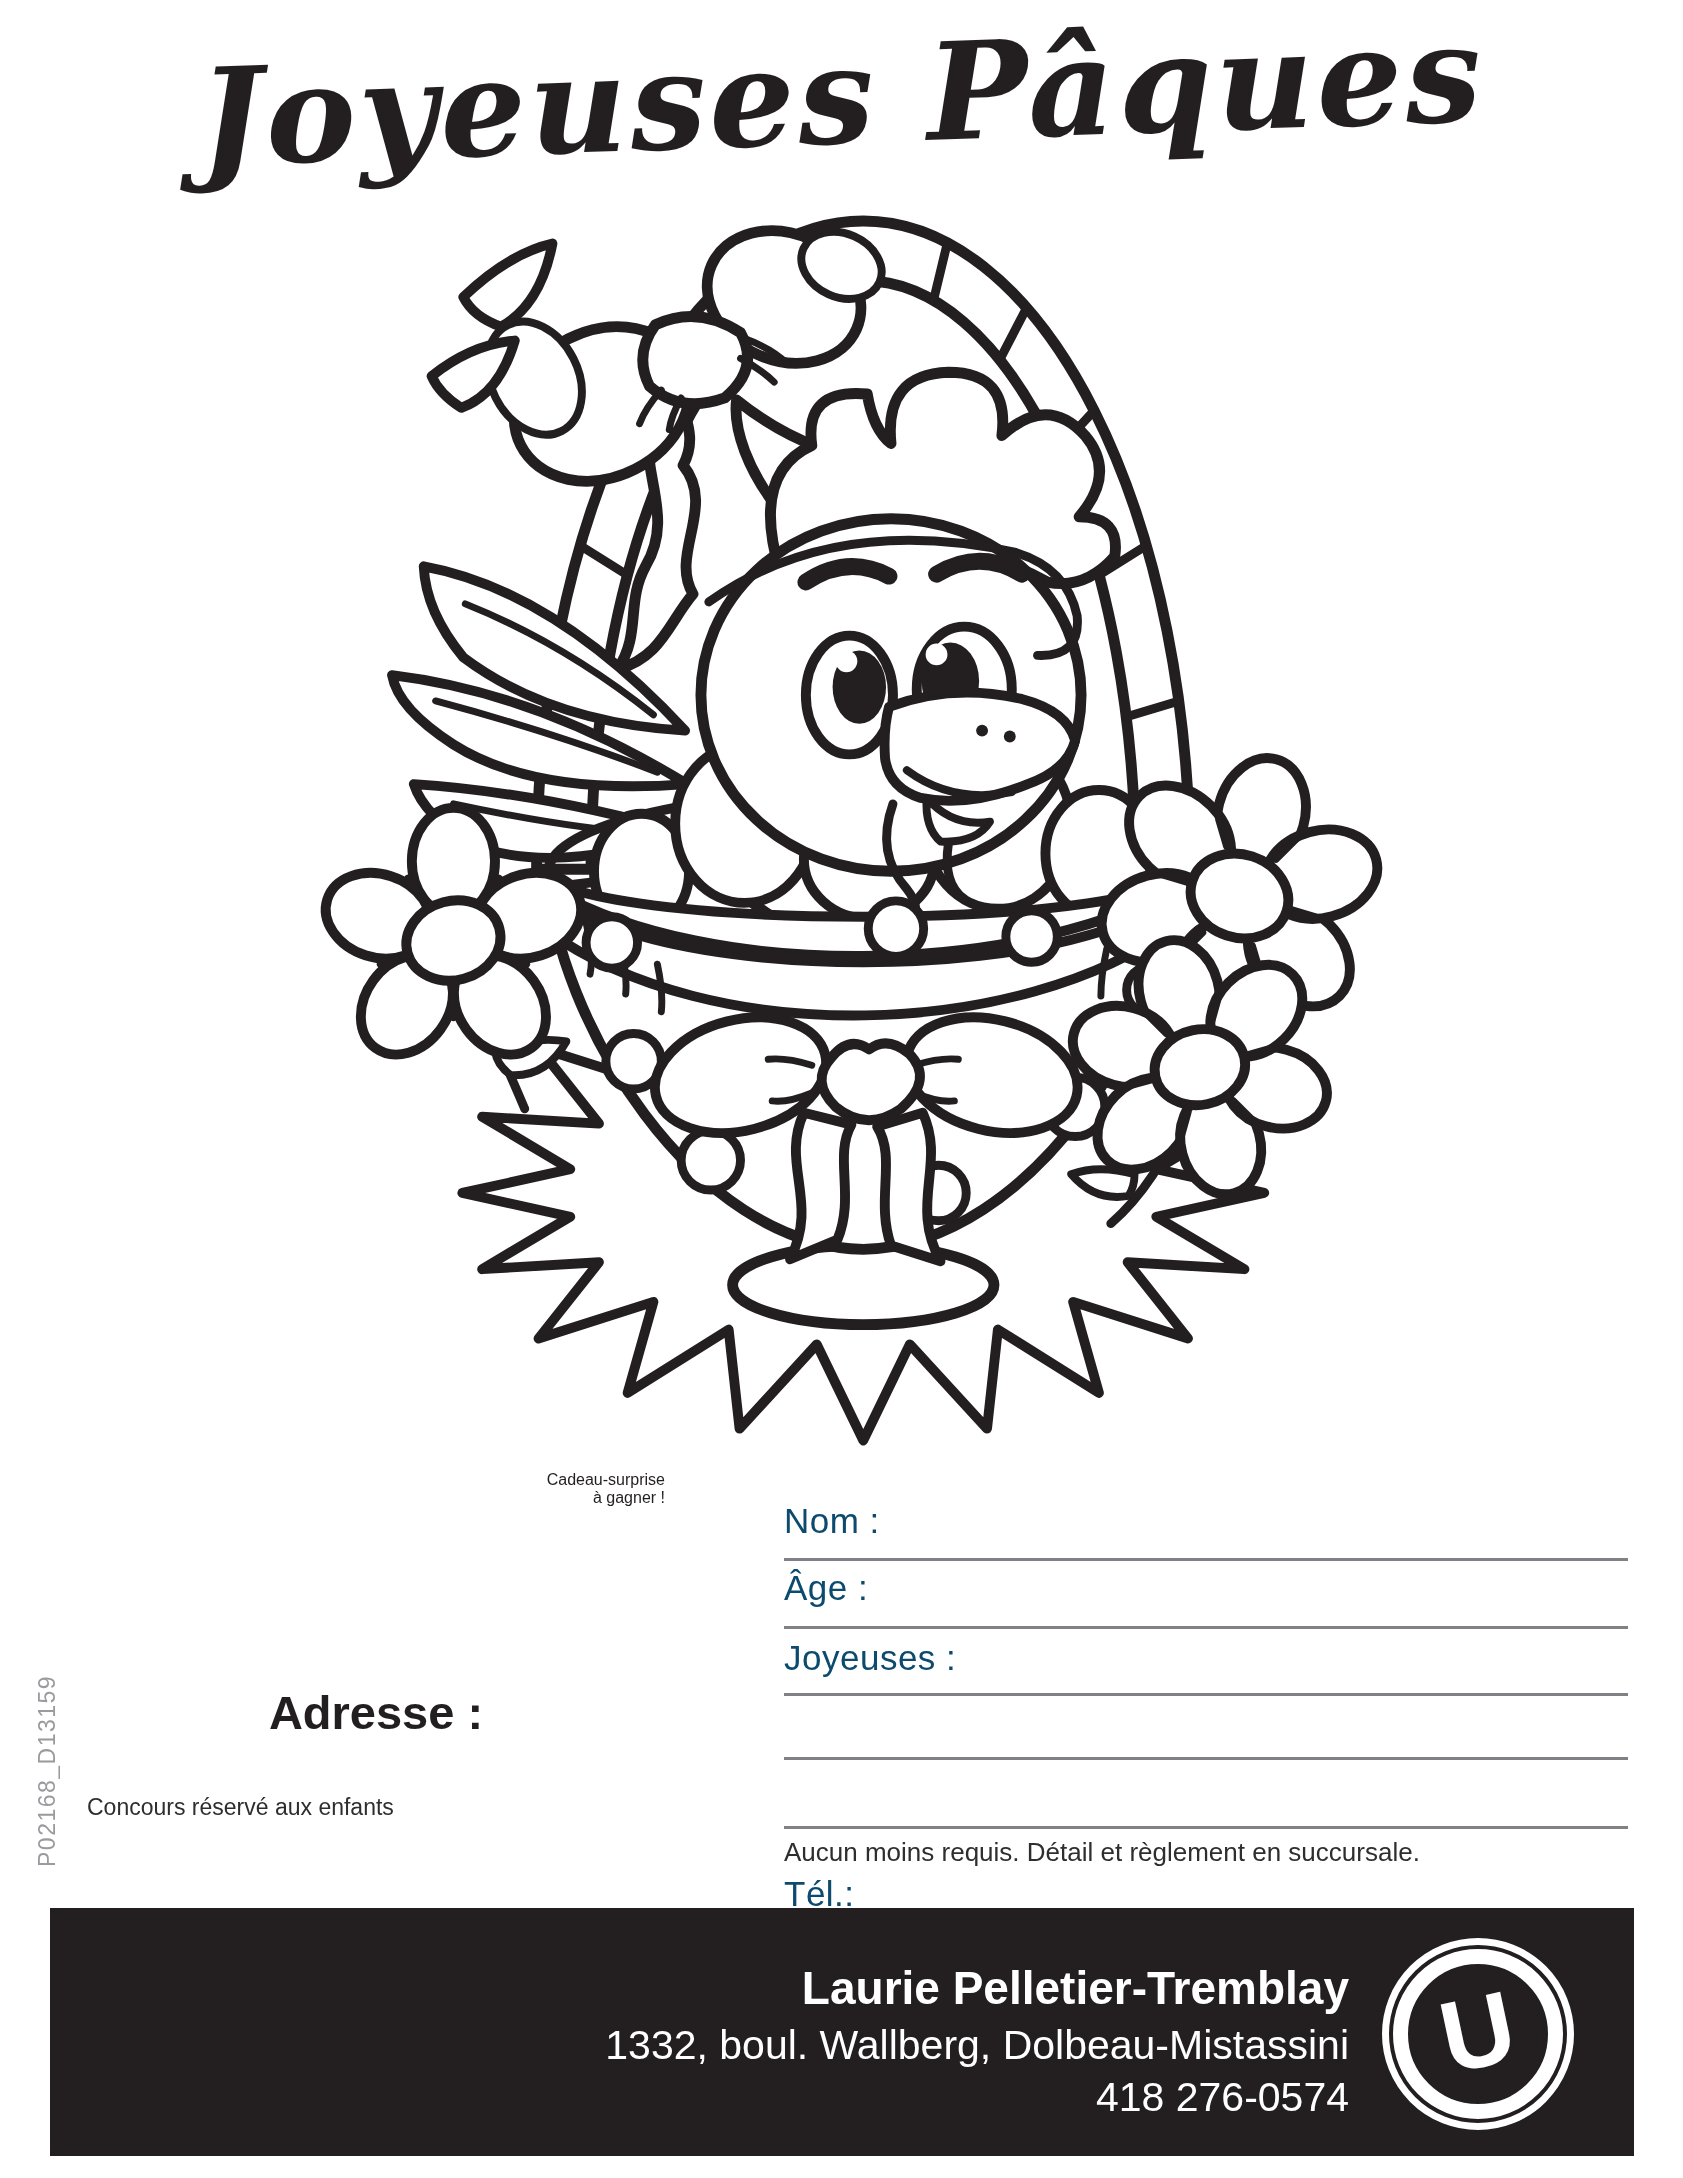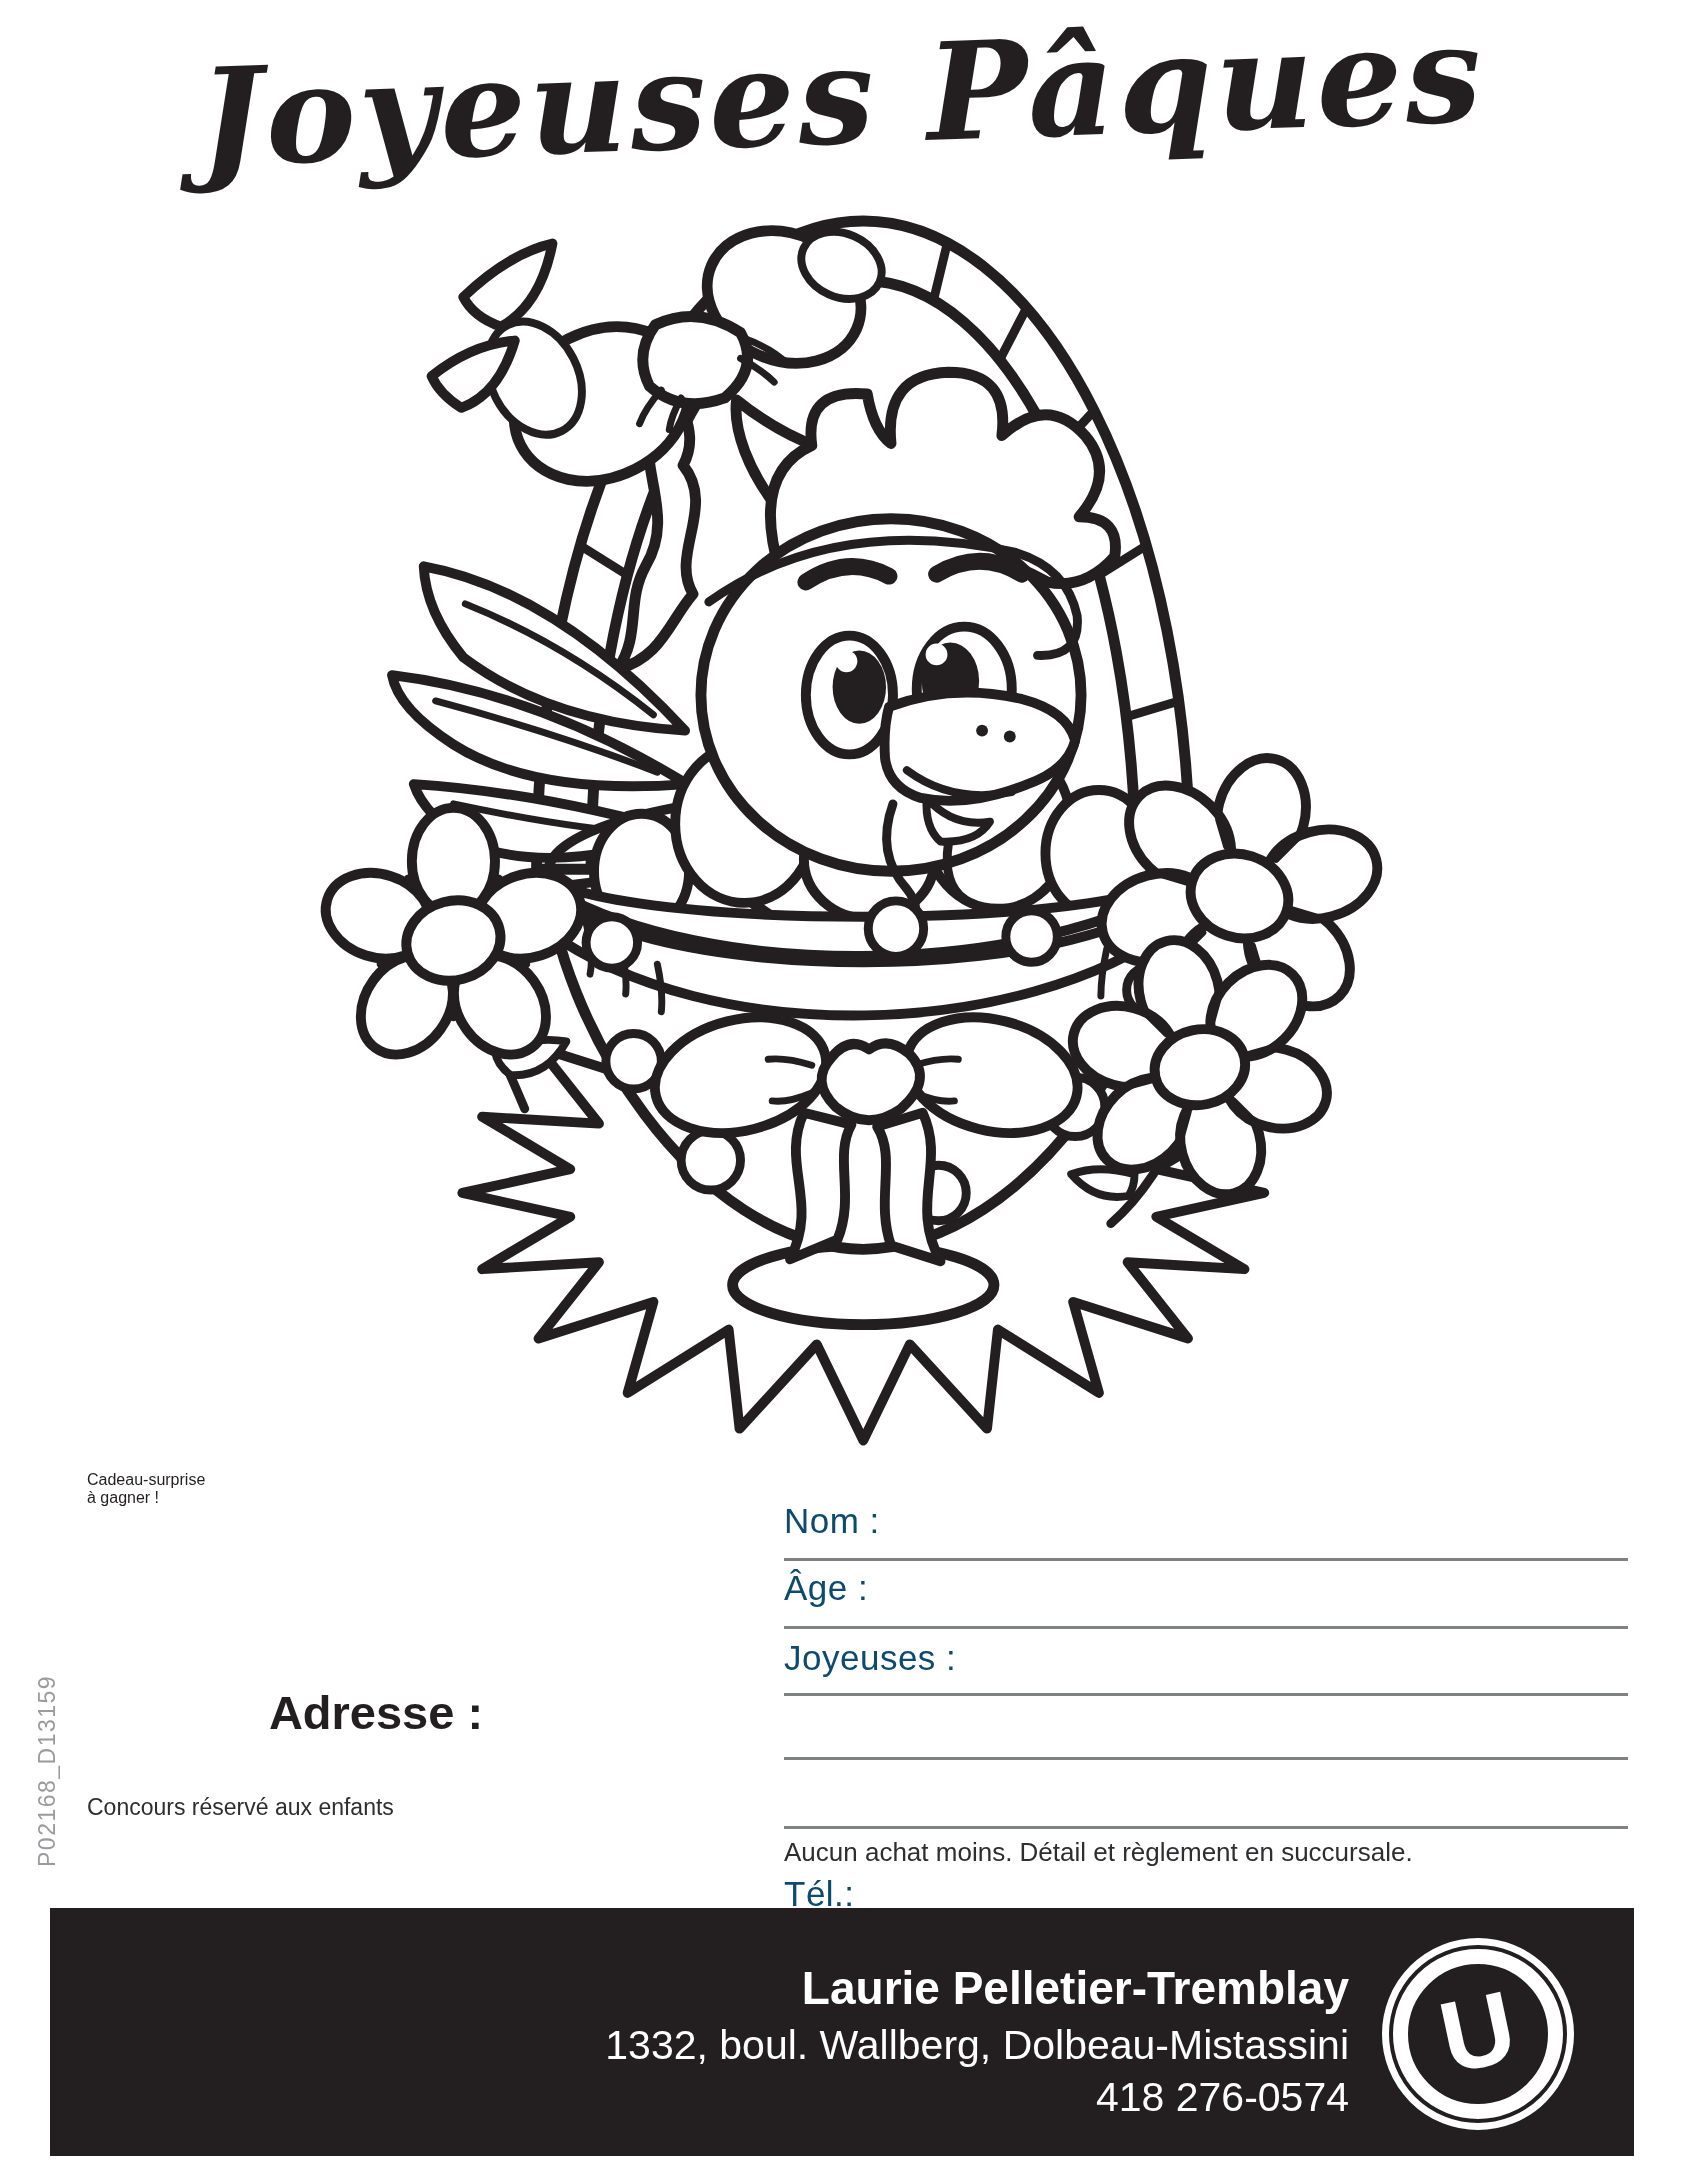--- a/index.html
+++ b/index.html
@@ -5,21 +5,21 @@
   html,body{margin:0;padding:0;background:#e8e8e8;}
   .page{position:relative;width:1683px;height:2178px;background:#ffffff;overflow:hidden;
         font-family:"Liberation Sans",sans-serif;color:#231f20;}
   
   .title{position:absolute;left:0;top:16px;width:100%;text-align:center;
          font-family:"DejaVu Serif",serif;font-style:italic;font-weight:bold;
          font-size:135px;letter-spacing:3px;transform:rotate(-2deg);}
   
   .illus{position:absolute;left:0;top:0;}
   
-  .promo{position:absolute;left:87px;top:1471px;width:578px;text-align:left;}
+  .promo{position:absolute;left:87px;top:1471px;width:578px;text-align:right;}
   .tirage{position:absolute;left:87px;top:1685px;width:578px;text-align:center;
           font-size:47px;font-weight:bold;}
   .eligibility{position:absolute;left:87px;top:1788px;width:578px;text-align:left;
           font-size:23px;line-height:39px;color:#2e2e30;}
   
   .field-label{position:absolute;left:784px;font-size:35px;color:#0c4a6e;letter-spacing:0.5px;}
   .rule{position:absolute;left:784px;width:844px;height:3px;background:#808184;}
   .lbl-nom{top:1501px;} .rule-nom{top:1558px;}
   .lbl-age{top:1568px;} .rule-age{top:1626px;}
   .lbl-adresse{top:1638px;} .rule-adresse{top:1693px;} .rule-adresse2{top:1757px;}
@@ -198,21 +198,21 @@
 
   <div class="field-label lbl-nom">Nom :</div>
   <div class="rule rule-nom"></div>
   <div class="field-label lbl-age">Âge :</div>
   <div class="rule rule-age"></div>
   <div class="field-label lbl-adresse">Joyeuses :</div>
   <div class="rule rule-adresse"></div>
   <div class="rule rule-adresse2"></div>
   <div class="field-label lbl-tel">Tél.:</div>
   <div class="rule rule-tel"></div>
-  <div class="disclaimer">Aucun achat moins. Détail et règlement en succursale.</div>
+  <div class="disclaimer">Aucun moins requis. Détail et règlement en succursale.</div>
 
   <div class="footer">
     <div class="footer-text">
       <div class="store">Laurie Pelletier-Tremblay</div>
       <div class="addr">1332, boul. Wallberg, Dolbeau-Mistassini</div>
       <div class="phone">418 276-0574</div>
     </div>
     <div class="logo">
       <div class="logo-outer"></div>
       <div class="logo-inner"></div>

